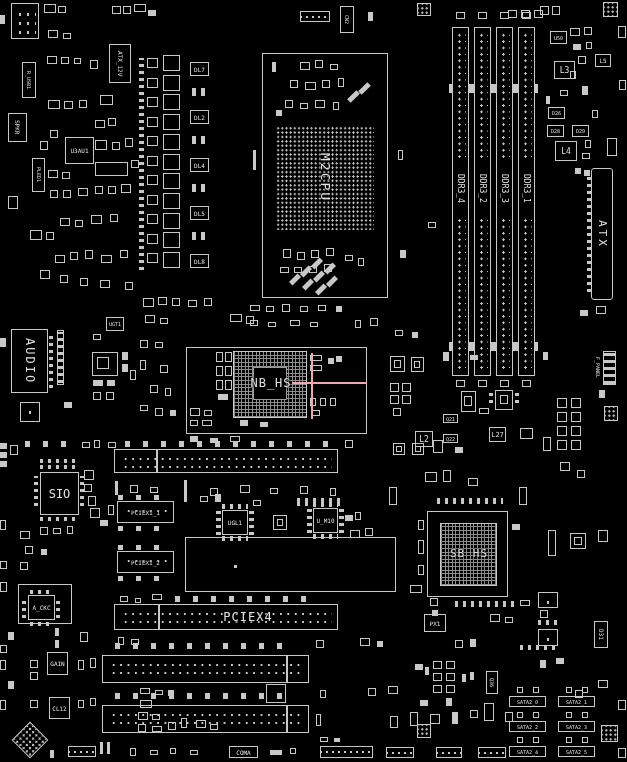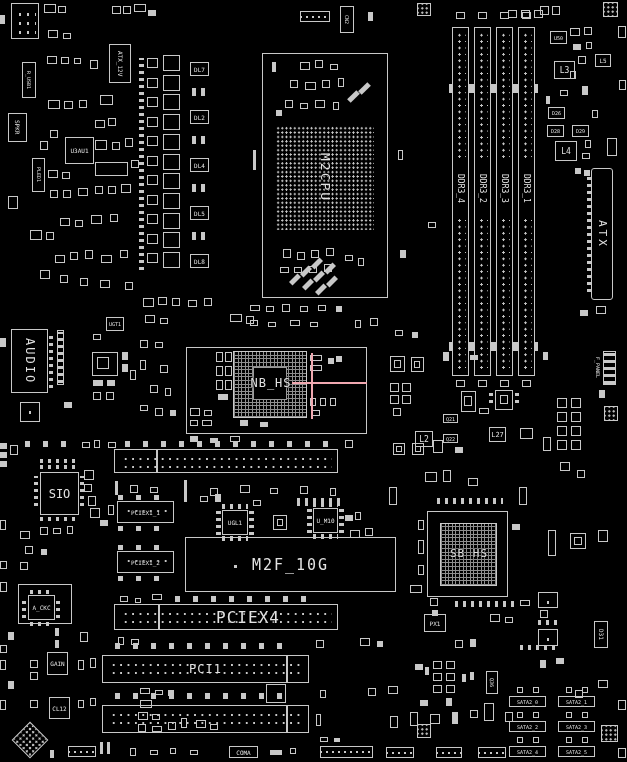--- a/index.html
+++ b/index.html
@@ -81,33 +81,31 @@
     </div>
   <div class="lbl" style="left:117px;top:501px;width:57px;height:22px;font-size:6px">PCIEX1_1</div>
 
   <div class="c o" style="left:117px;top:551px;width:57px;height:22px">
       <div class="slotdots"></div>
     </div>
   <div class="lbl" style="left:117px;top:551px;width:57px;height:22px;font-size:6px">PCIEX1_2</div>
 
   <div class="c o" style="left:185px;top:537px;width:211px;height:55px"></div>
   <div class="c f" style="left:234px;top:565px;width:3px;height:3px"></div>
-  <div class="lbl" style="left:185px;top:537px;width:211px;height:55px;font-size:15px;letter-spacing:2px">M2F_10G</div>
 
   <div class="c o" style="left:114px;top:604px;width:224px;height:26px">
     <div class="slotdots"></div>
       <div class="key" style="left:43px"></div>
   </div>
-  <div class="lbl" style="left:114px;top:604px;width:268px;height:26px;font-size:16px;letter-spacing:1px">PCIEX4</div>
+  <div class="lbl" style="left:114px;top:604px;width:268px;height:26px;font-size:12px;letter-spacing:1px">PCIEX4</div>
 
   <div class="c o" style="left:102px;top:655px;width:207px;height:28px">
     <div class="slotdots"></div>
       <div class="key" style="left:183px"></div>
   </div>
-  <div class="lbl" style="left:102px;top:655px;width:207px;height:28px;font-size:12px;letter-spacing:1px">PCI1</div>
 
   <div class="c o" style="left:102px;top:705px;width:207px;height:28px">
     <div class="slotdots"></div>
       <div class="key" style="left:183px"></div>
   </div>
 
   <div class="c o cl" style="left:40px;top:472px;width:39px;height:43px;font-size:12px">
       <span>SIO</span>
     </div>
 

